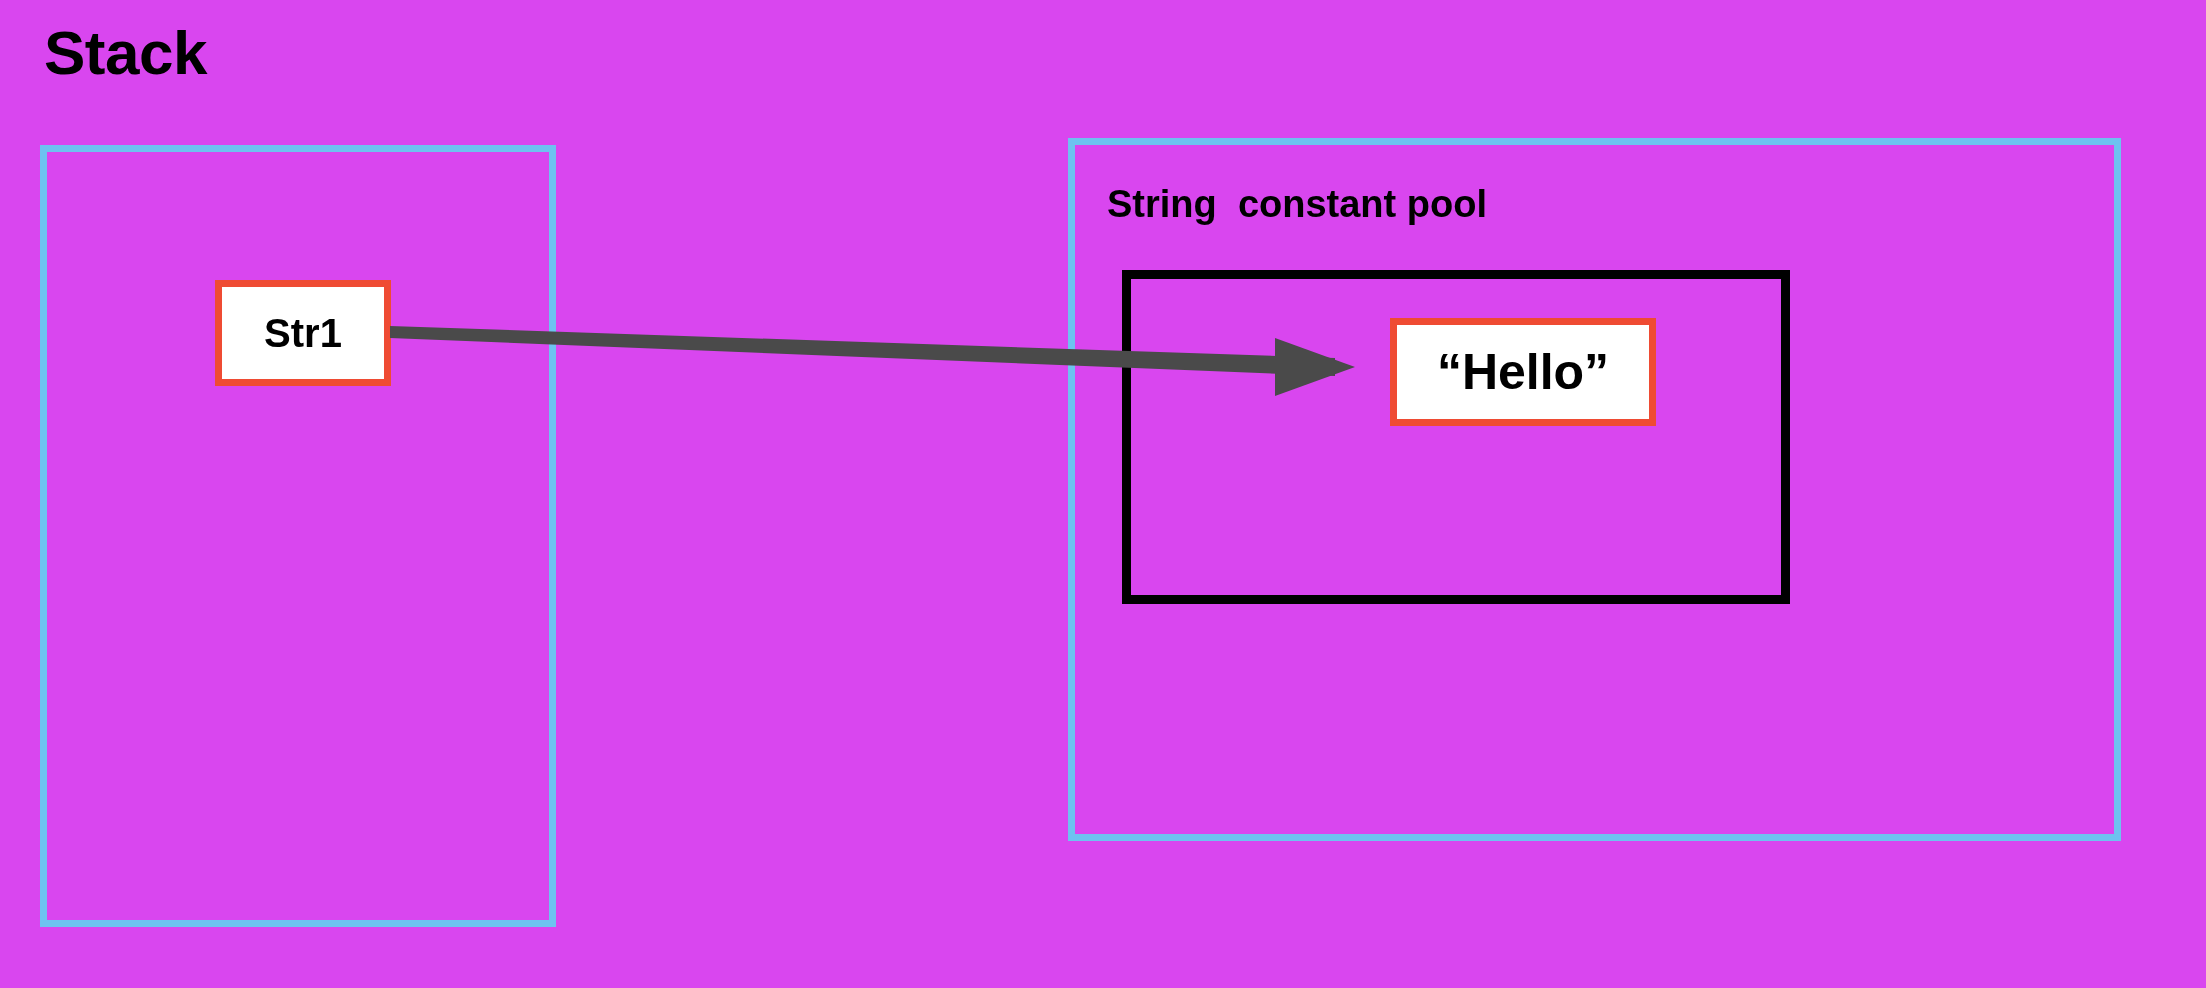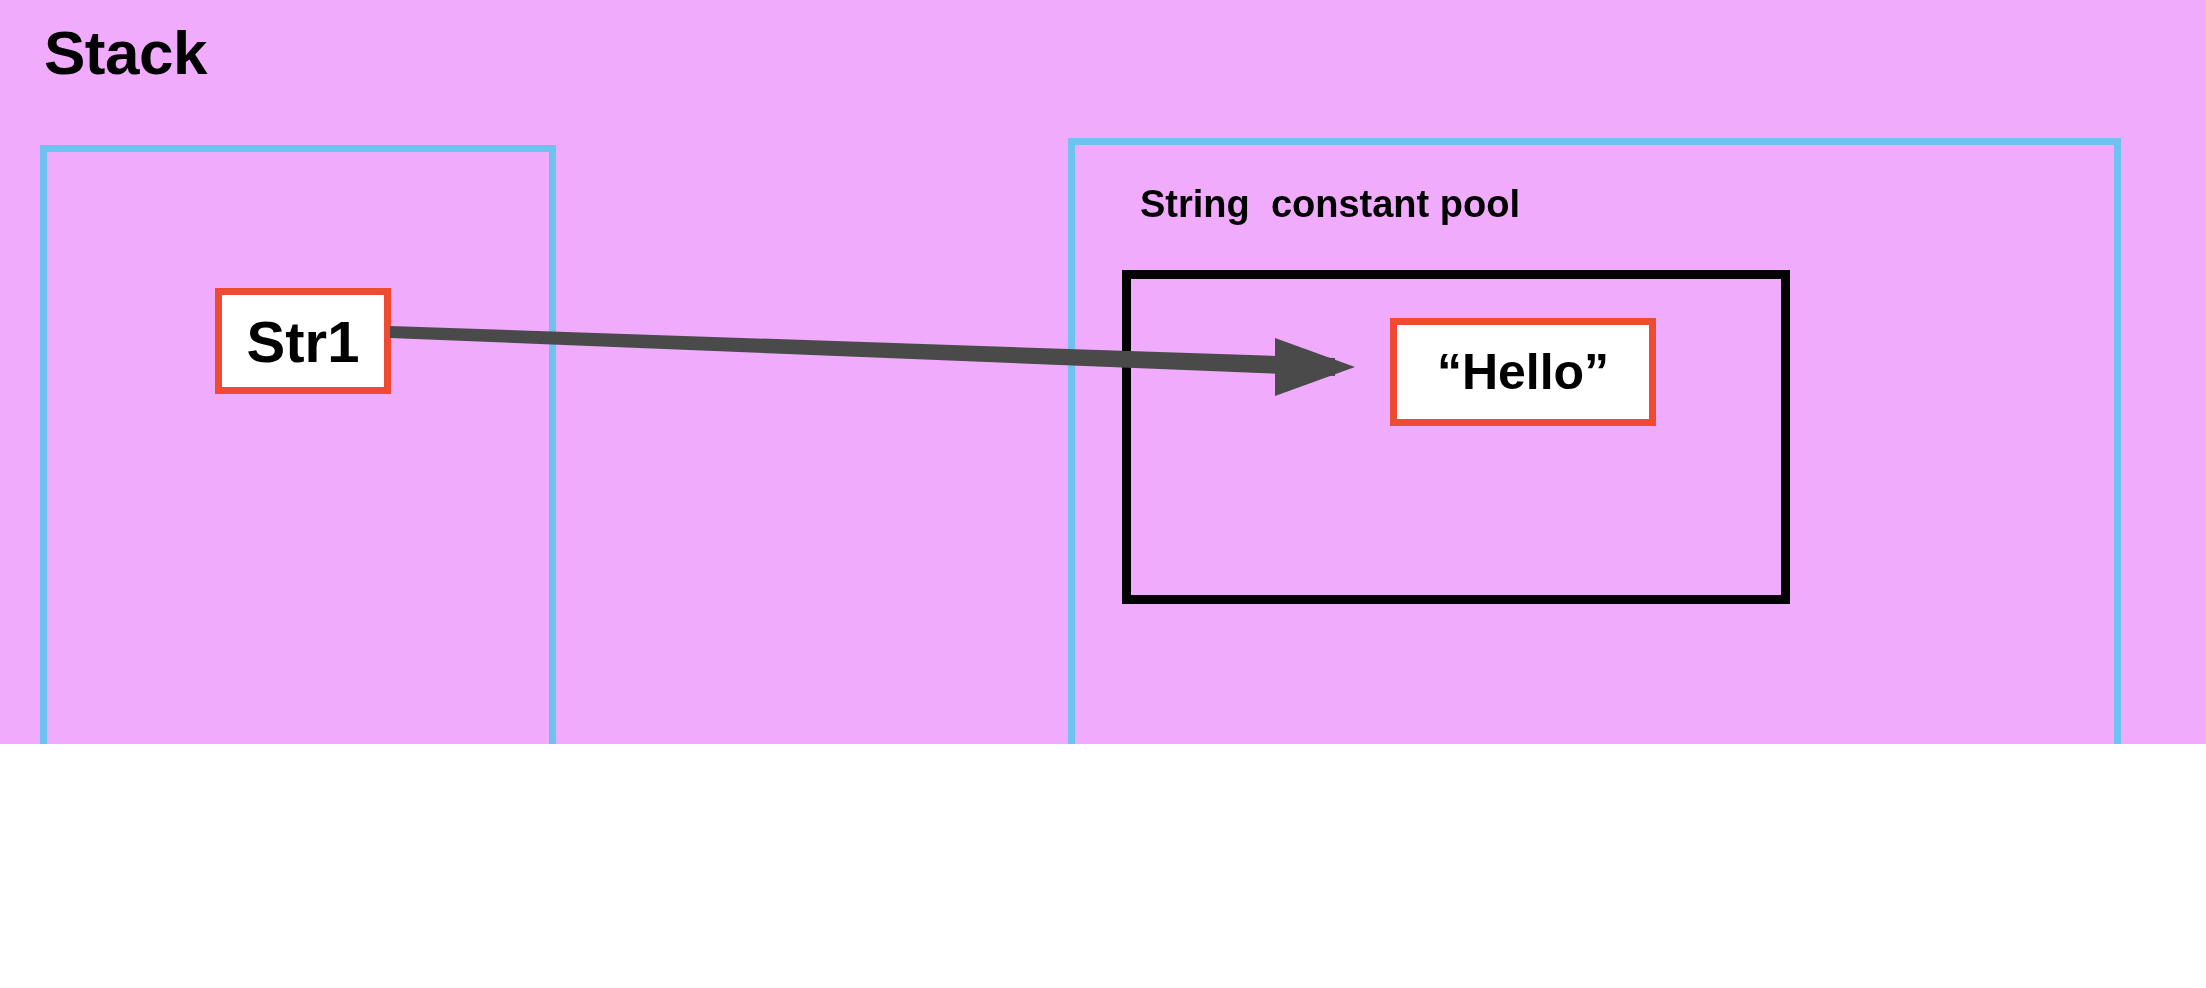--- a/index.html
+++ b/index.html
@@ -3,22 +3,22 @@
 <meta charset="utf-8">
 <style>
   html, body {
     margin: 0;
     padding: 0;
     background: #ffffff;
   }
   #canvas {
     position: relative;
     width: 2206px;
-    height: 744px;
-    background: #f0abfc;
+    height: 988px;
+    background: #d946ef;
     overflow: hidden;
     font-family: "Liberation Sans", sans-serif;
   }
 
   
   .region-title {
     position: absolute;
     font-family: "Liberation Sans", sans-serif;
     font-weight: bold;
     font-size: 62px;
@@ -42,21 +42,21 @@
     width: 516px; height: 782px;
   }
   #heap-box {
     left: 1068px; top: 138px;
     width: 1053px; height: 703px;
   }
 
   
   #pool-label {
     position: absolute;
-    left: 1140px;
+    left: 1107px;
     top: 185px;
     font-family: "Liberation Sans", sans-serif;
     font-weight: bold;
     font-size: 38px;
     line-height: 1;
     color: #000000;
     white-space: pre;
   }
 
   
@@ -77,23 +77,23 @@
     background: #ffffff;
     display: flex;
     align-items: center;
     justify-content: center;
     font-family: "Liberation Sans", sans-serif;
     font-weight: bold;
     color: #000000;
     white-space: pre;
   }
   #cell-str1 {
-    left: 215px; top: 288px;
+    left: 215px; top: 280px;
     width: 176px; height: 106px;
-    font-size: 58px;
+    font-size: 40px;
   }
   #cell-hello {
     left: 1390px; top: 318px;
     width: 266px; height: 108px;
     font-size: 50px;
   }
 
   
   #ref-arrow {
     position: absolute;

